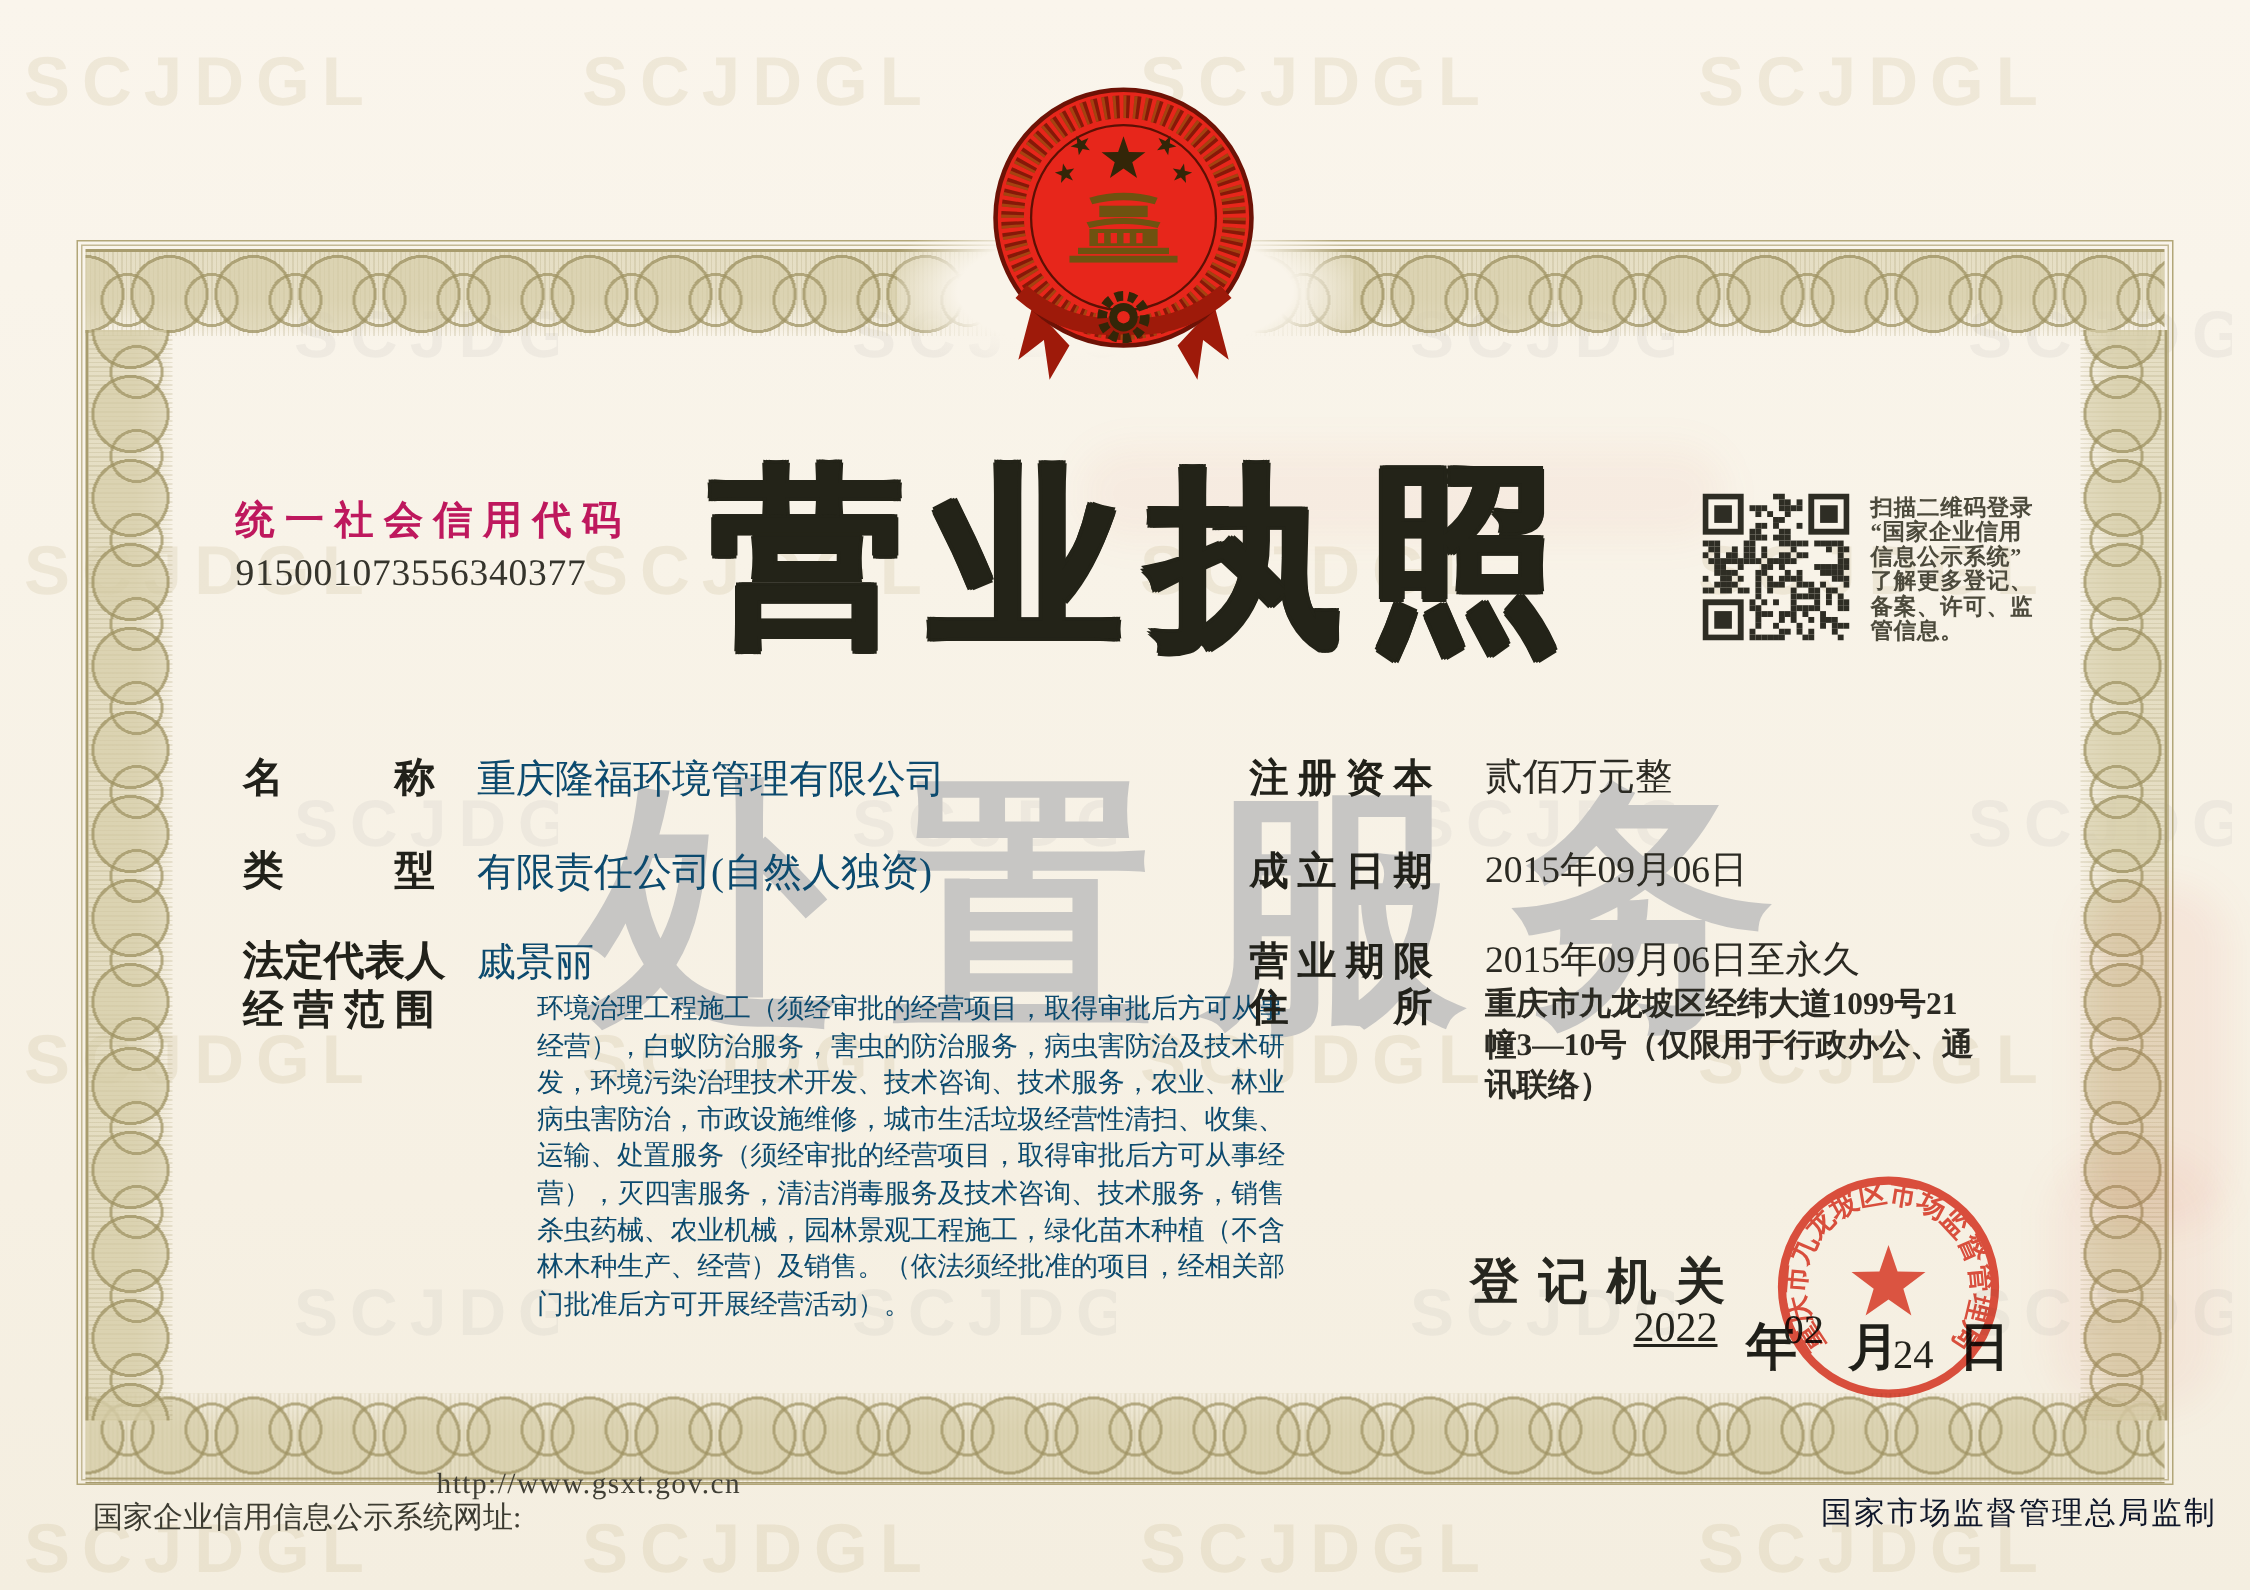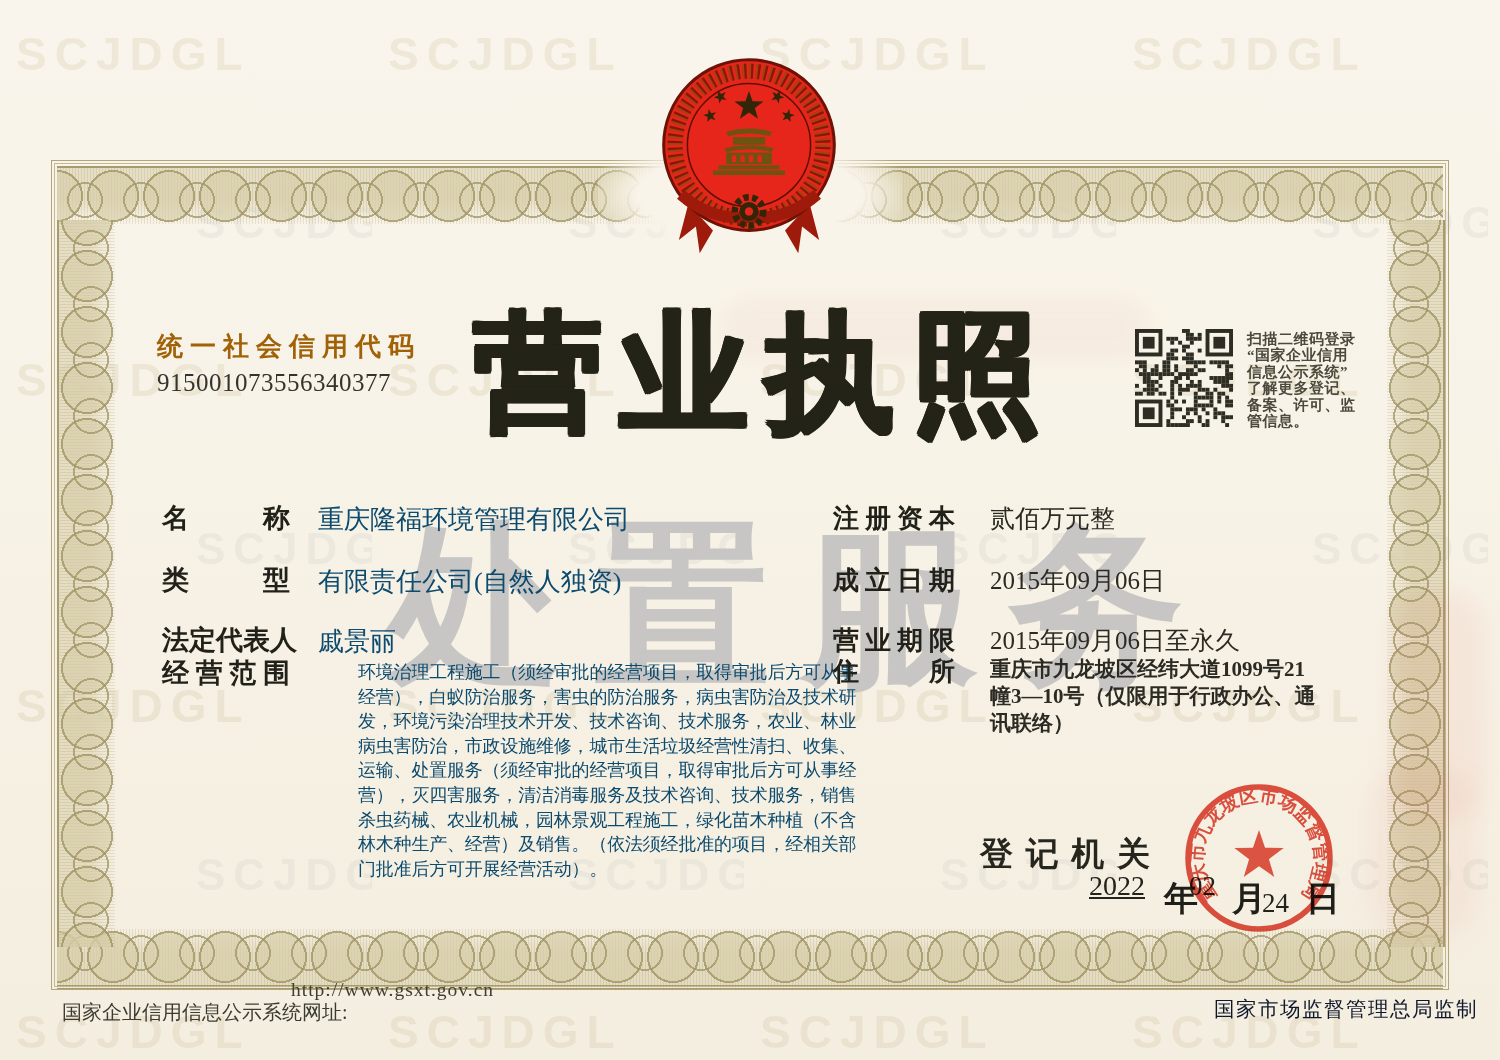--- a/index.html
+++ b/index.html
@@ -45,21 +45,21 @@
 
   .display-watermark{position:absolute;left:388px;top:518px;z-index:3;white-space:nowrap;
     font:800 175px/1 "Liberation Sans",sans-serif;color:#c7c6c4;letter-spacing:32px;}
 
   .emblem-halo{position:absolute;left:598px;top:138px;width:304px;height:112px;z-index:4;
     background:radial-gradient(ellipse at 50% 50%, #f9f4ea 0 52%, rgba(249,244,234,0) 78%);}
   .emblem{position:absolute;left:654px;top:56px;width:190px;height:218px;z-index:5;}
 
   .content{position:absolute;inset:0;z-index:6;}
   .credit-label{position:absolute;left:157px;top:333px;
-    font:600 26px/1 "Liberation Sans",sans-serif;letter-spacing:7px;color:#a16207;}
+    font:600 26px/1 "Liberation Sans",sans-serif;letter-spacing:7px;color:#be185d;}
   .credit-number{position:absolute;left:157px;top:370px;
     font:400 25px/1 "Liberation Serif",serif;letter-spacing:.5px;color:#35342c;text-align:right;}
   .doc-title{position:absolute;left:474px;top:308px;width:566px;display:flex;justify-content:space-between;
     font:900 128px/1.02 "Liberation Sans",sans-serif;color:#232318;
     text-shadow:2.5px 0 0 currentColor,-2.5px 0 0 currentColor,0 2px 0 currentColor,0 -2px 0 currentColor,
       1.8px 1.8px 0 currentColor,-1.8px 1.8px 0 currentColor,1.8px -1.8px 0 currentColor,-1.8px -1.8px 0 currentColor;}
   .qr{position:absolute;left:1135px;top:329px;width:98px;height:98px;}
   .qr-caption{position:absolute;left:1247px;top:331px;width:146px;white-space:pre-line;
     font:700 15px/16.4px "Liberation Serif",serif;letter-spacing:.5px;color:#4c4a3c;}
 

